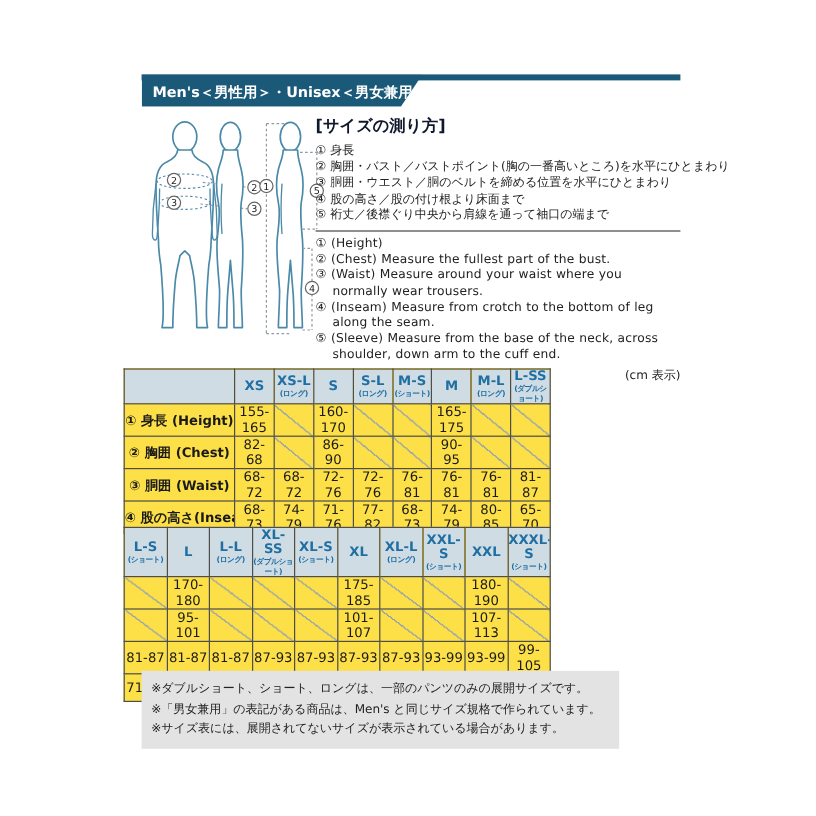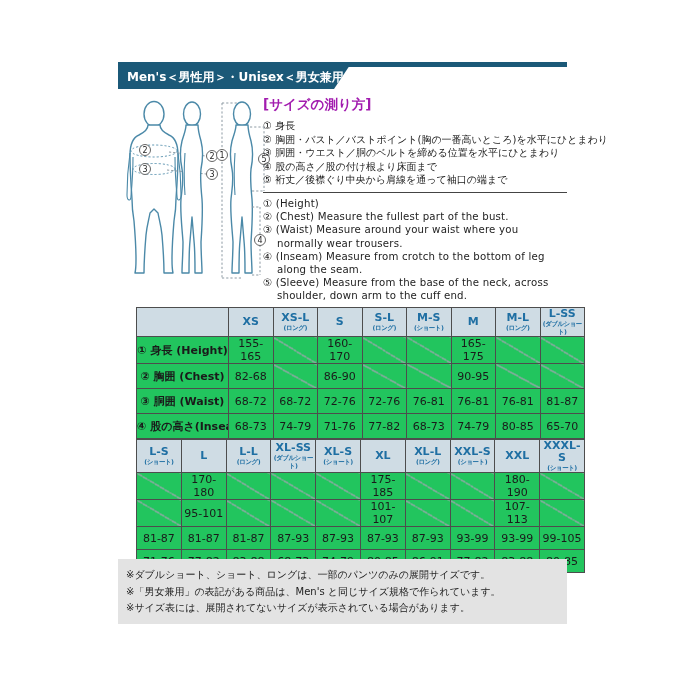--- a/index.html
+++ b/index.html
@@ -10,56 +10,56 @@
   #banner{position:absolute;left:118px;top:62px;width:449px;height:28px;}
   .banner-line{position:absolute;top:0;left:0;width:100%;height:5px;background:var(--banner-bg);}
   .banner-tab{position:absolute;top:0;left:0;width:234px;height:27px;background:var(--banner-bg);
               clip-path:polygon(0 0,100% 0,calc(100% - 18px) 100%,0 100%);
               display:flex;align-items:center;}
   .banner-tab span{color:#fff;font-size:12px;font-weight:bold;padding-left:9px;padding-top:3px;
                    letter-spacing:0px;white-space:nowrap;}
 
   
   #howto{position:absolute;left:263px;top:96px;width:304px;}
-  .howto-title{font-size:13.5px;font-weight:bold;color:#a21caf;margin-bottom:5px;}
+  .howto-title{font-size:13.5px;font-weight:bold;color:#0f172a;margin-bottom:5px;}
   ul.plain{list-style:none;margin:0;padding:0;}
   .jp-list li{font-size:10px;line-height:13.6px;color:#222;white-space:nowrap;}
   .howto-divider{border:none;border-top:1.5px solid #444;margin:5px 0 4px 0;}
   .en-list li{font-size:10.2px;line-height:13.2px;color:#222;padding-left:14px;text-indent:-14px;
               letter-spacing:0.2px;}
   .cm-note{text-align:right;font-size:10px;margin-top:3px;color:#222;}
 
   
   #figures{position:absolute;left:114px;top:97px;}
   .fig-outline{fill:#fff;stroke:var(--figure-stroke);stroke-width:1.4;stroke-linejoin:round;}
   .fig-line{fill:none;stroke:var(--figure-stroke);stroke-width:1.1;}
   .fig-dotted{fill:none;stroke:var(--figure-stroke);stroke-width:0.9;stroke-dasharray:2 2;}
   .measure{stroke:#8d9aa3;stroke-width:1;stroke-dasharray:2.2 2;fill:none;}
   .marker circle{fill:#fff;stroke:#666;stroke-width:1;}
   .marker text{font-size:8px;fill:#222;text-anchor:middle;font-family:"DejaVu Sans",sans-serif;}
 
   
-  table.size{border-collapse:collapse;table-layout:fixed;position:absolute;left:136px;width:449px;
-             background:#22c55e;}
+  table.size{border-collapse:collapse;table-layout:fixed;position:absolute;left:103px;width:356px;
+             background:#fde047;}
   #t1{top:307px;}
   #t2{top:439px;}
   table.size th,table.size td{border:1px solid #4d4d4d;text-align:center;vertical-align:middle;
              padding:0;overflow:hidden;}
   table.size th{background:var(--header-bg);color:var(--header-text);height:27px;}
   .h-main{font-size:11px;font-weight:bold;line-height:12px;}
   .h-sub{font-size:6.4px;font-weight:bold;line-height:8px;letter-spacing:-0.4px;}
   table.size td{height:24px;font-size:11px;color:#1a1a1a;}
   #t2 td{height:22px;margin-top:16px;}
   td.row-label{text-align:left;padding-left:4px;font-size:9.8px;font-weight:600;white-space:nowrap;margin-top:32px;}
   td.slash{background:linear-gradient(to top right,
             transparent calc(50% - 0.6px),#9aa5ab calc(50% - 0.6px),
             #9aa5ab calc(50% + 0.6px),transparent calc(50% + 0.6px));}
 
   
-  #notes{position:absolute;left:118px;top:559px;width:449px;box-sizing:border-box;
+  #notes{position:absolute;left:118px;top:559px;width:398px;box-sizing:border-box;
          background:var(--note-bg);padding:8px 8px 7px 8px;}
   #notes .note{font-size:10px;line-height:16.5px;color:#222;white-space:nowrap;}
 </style>
 </head>
 <body>
 
 <div id="canvas">
 
   <div id="banner">
     <div class="banner-line"></div>

